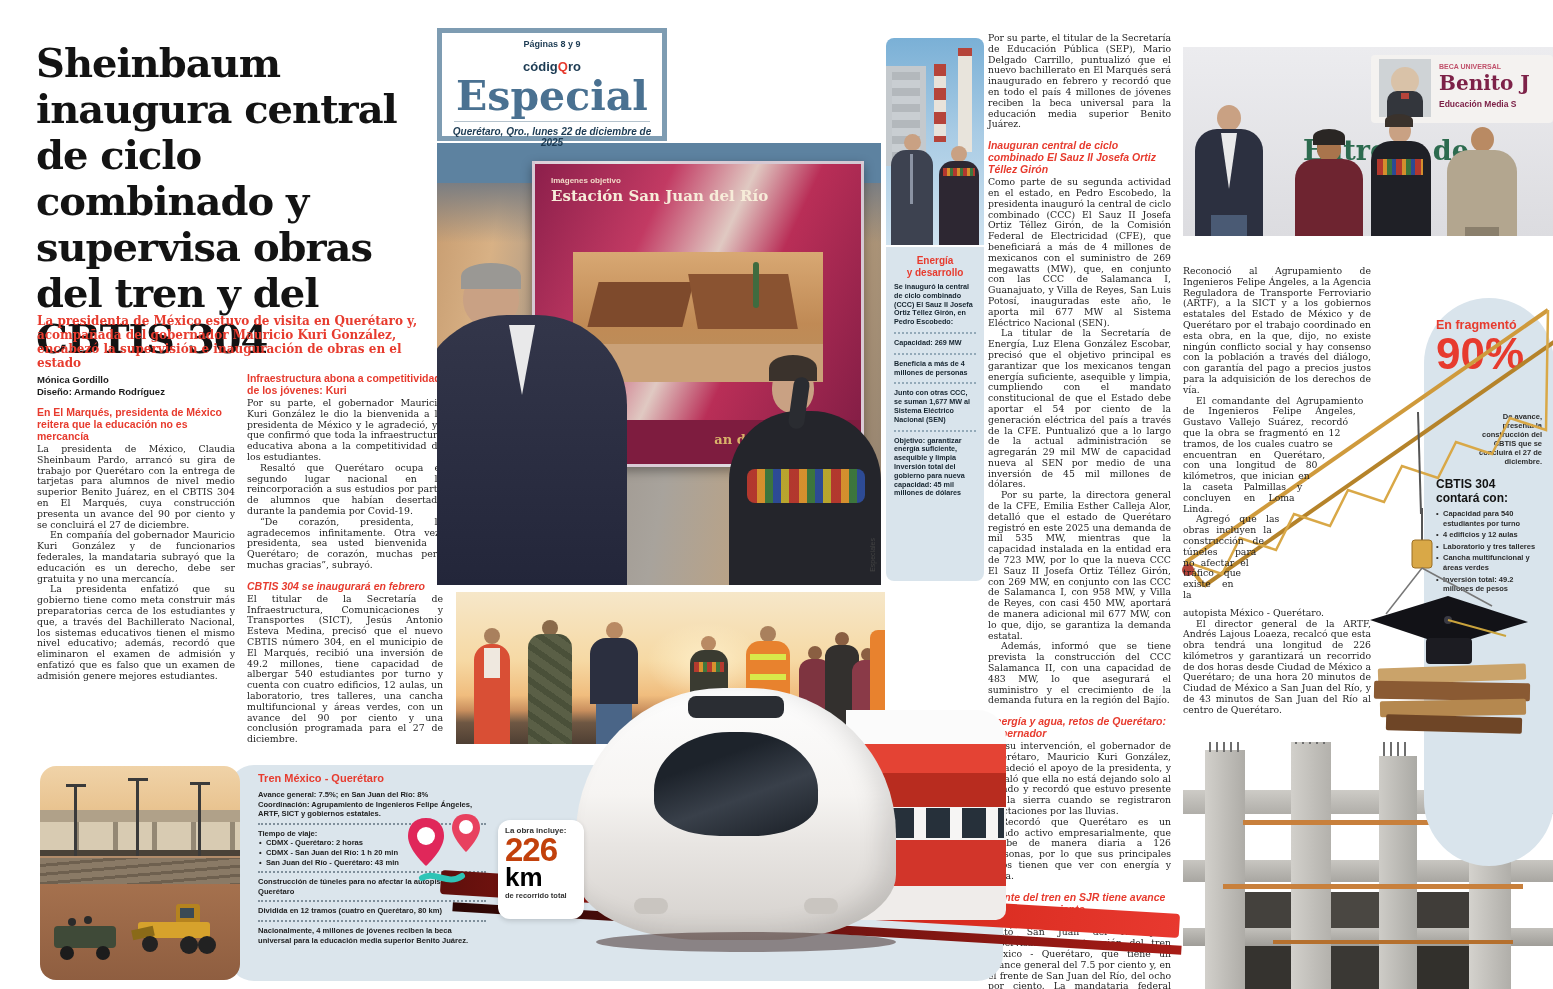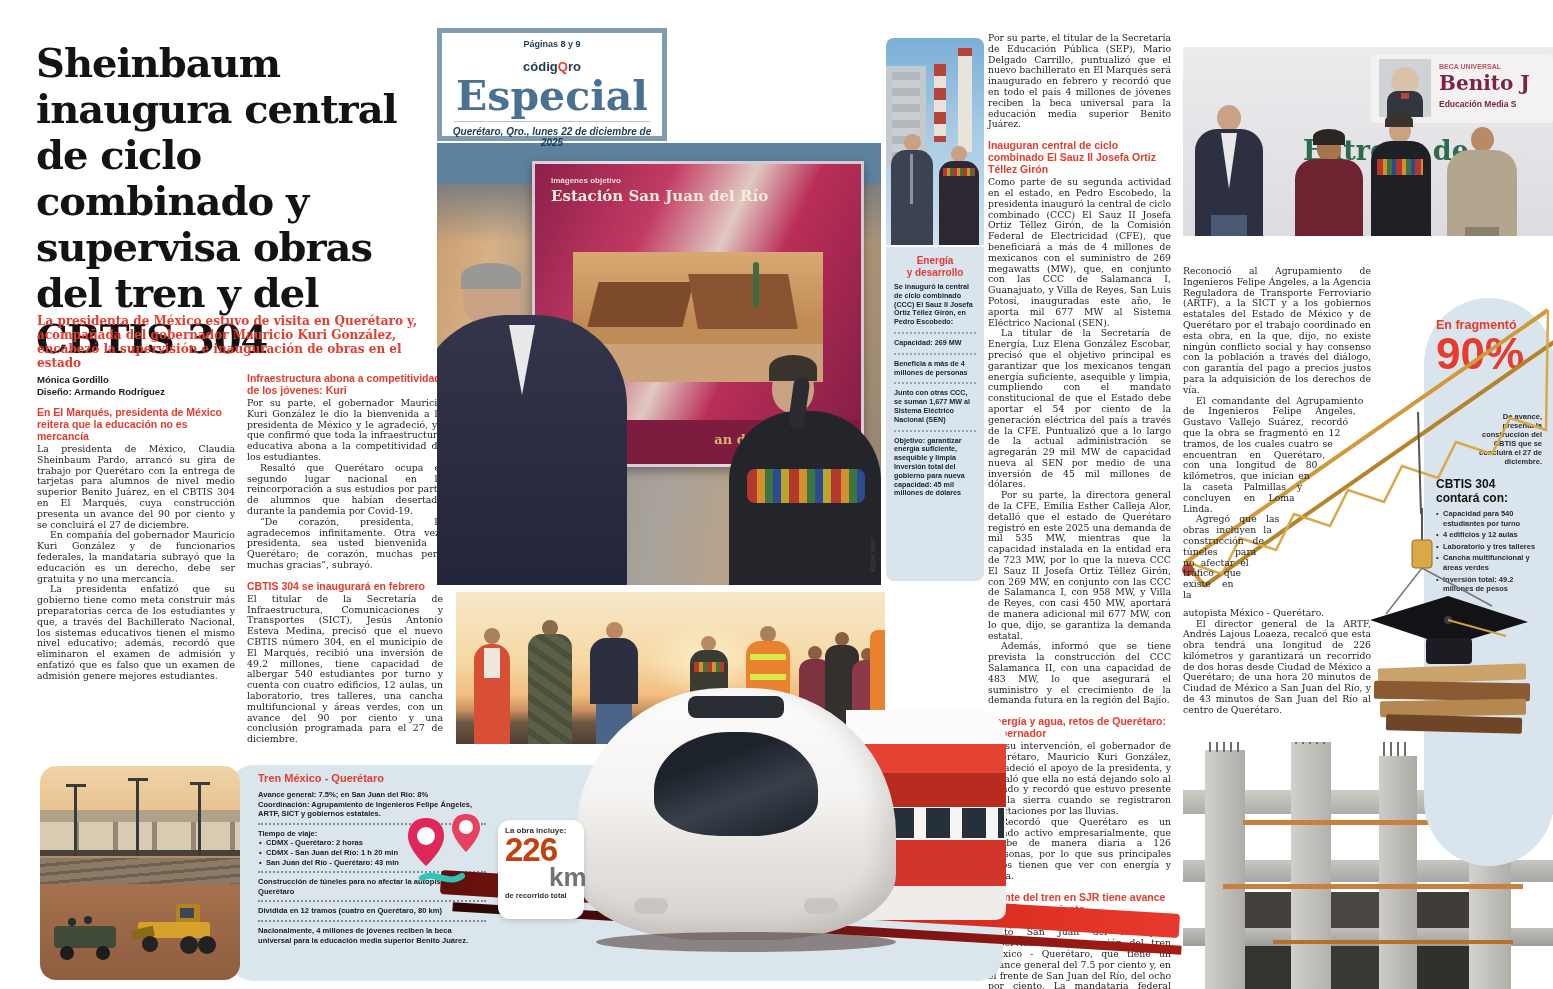--- a/index.html
+++ b/index.html
@@ -12,21 +12,21 @@
     letter-spacing:-1px;color:#131313;}
   .deck{position:absolute;left:37px;top:314px;width:408px;margin:0;
     font-family:"DejaVu Serif",serif;font-weight:700;font-size:12px;line-height:14px;color:#e73b2e;}
   .byline{position:absolute;left:37px;top:374px;font-size:9.5px;font-weight:700;color:#1c1c1c;line-height:12px;}
   .col{position:absolute;font-family:"DejaVu Serif",serif;font-size:9.4px;line-height:10.8px;
     text-align:justify;color:#1d1d1d;}
   .col p{margin:0;text-indent:13px;}
   .col p.first{text-indent:0;}
   .subhead{font-family:"Liberation Sans",sans-serif;font-weight:700;color:#e73b2e;
     font-size:10.5px;line-height:12px;margin:0 0 2px 0;text-align:left;}
-  .subhead.mt{margin-top:9px;}
+  .subhead.mt{margin-top:9px;font-style:italic;}
   .c3{font-size:9.3px;line-height:10.8px;}
   
   .masthead{position:absolute;left:437px;top:28px;width:230px;height:113px;background:#fff;
     border:5px solid #7e9cb2;box-sizing:border-box;z-index:5;}
   .mast-top{display:flex;justify-content:center;gap:10px;align-items:center;margin-top:6px;flex-direction:column;}
   .pages{font-size:9px;font-weight:700;color:#1b3a52;}
   .brand{font-size:13px;font-weight:700;color:#1b3a52;}
   .brand-q{color:#e73b2e;}
   .mast-title{font-family:"DejaVu Serif",serif;font-weight:700;font-size:41px;line-height:44px;
     color:#4a7191;text-align:center;margin-top:0px;}
@@ -62,21 +62,21 @@
   .tb{position:absolute;left:258px;top:790px;width:228px;z-index:2;
     font-size:7.6px;line-height:9.6px;font-weight:700;color:#222;}
   .tb .tdot{border-top:2px dotted #7f8f9b;margin:4px 0;}
   .tb ul{list-style:none;margin:0;padding:0;}
   .tb li{position:relative;padding-left:8px;}
   .tb li:before{content:"•";position:absolute;left:1px;}
   .kmbox{position:absolute;left:498px;top:820px;width:86px;height:99px;background:#fff;border-radius:12px;
     z-index:7;box-sizing:border-box;padding:6px 7px;box-shadow:0 2px 5px rgba(0,0,0,.15);}
   .km-label{font-size:8px;font-weight:700;color:#333;}
   .km-num{color:#c2410c;font-weight:700;font-size:33px;line-height:30px;letter-spacing:-1px;}
-  .km-unit{color:#737373;font-weight:700;font-size:26px;line-height:24px;margin-left:44px;}
+  .km-unit{color:#000000;font-weight:700;font-size:26px;line-height:24px;}
   .km-desc{font-size:7.5px;font-weight:700;color:#333;margin-top:2px;}
   
   .pc{position:absolute;}
 </style>
 </head>
 <body>
 
 <div class="page">
 
   <h1 class="headline">Sheinbaum inaugura central de ciclo combinado y supervisa obras del tren y del CBTIS 304</h1>

